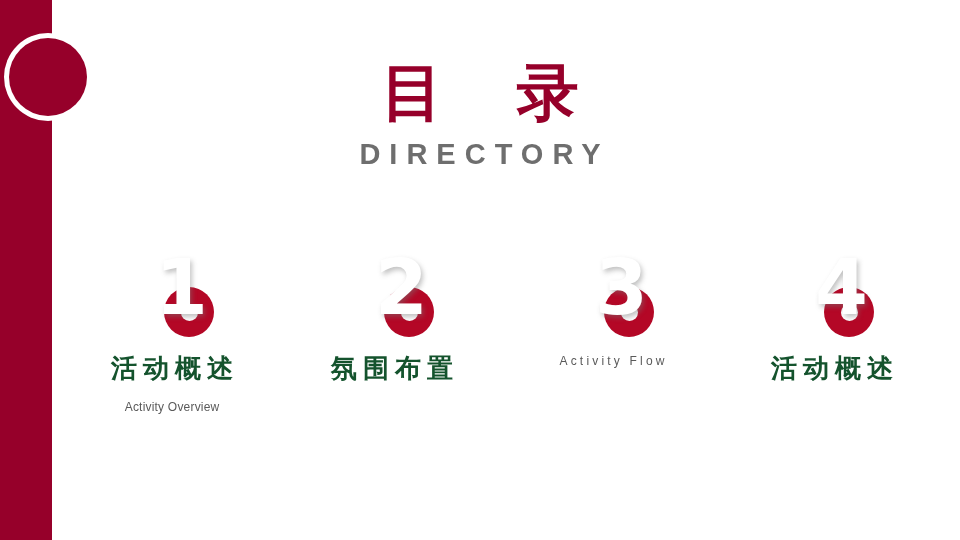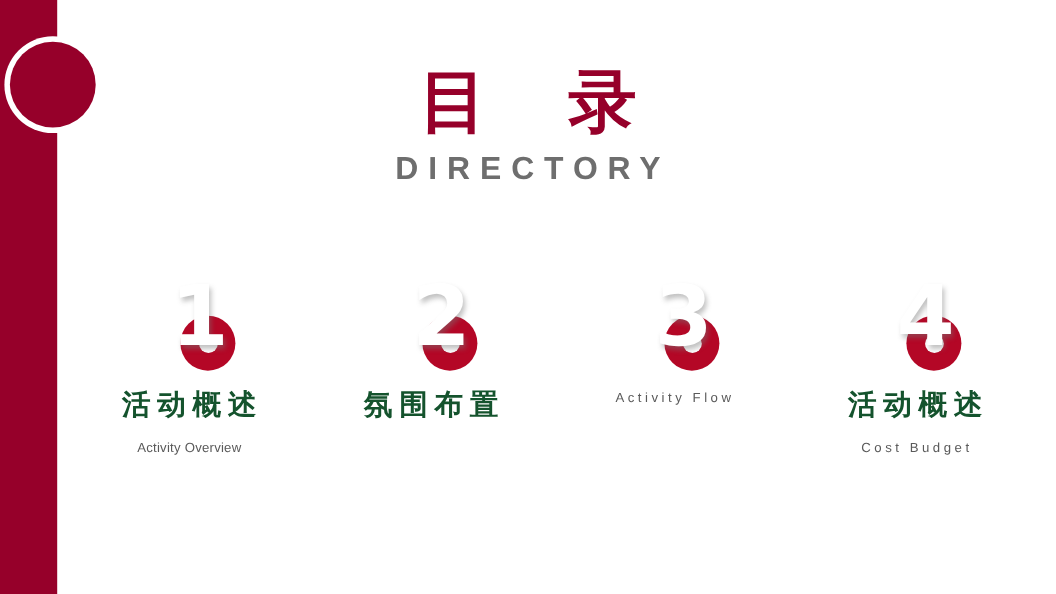--- a/index.html
+++ b/index.html
@@ -196,17 +196,16 @@
       </div>
       <div class="item-en sp-wide">Activity  Flow</div>
     </div>
 
     <div class="item">
       <div class="num-wrap">
         <div class="donut"></div>
         <div class="num">4</div>
       </div>
       <div class="item-cn">活动概述</div>
-      <div class="item-en sp-wide">Cost  Budget</div>
     </div>
 
   </div>
 </div>
 
 </body></html>

